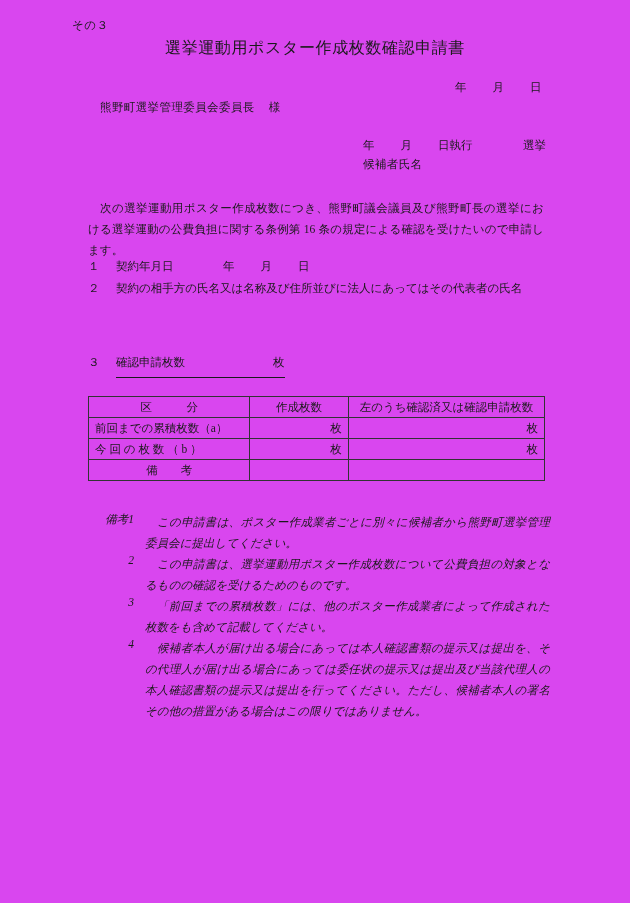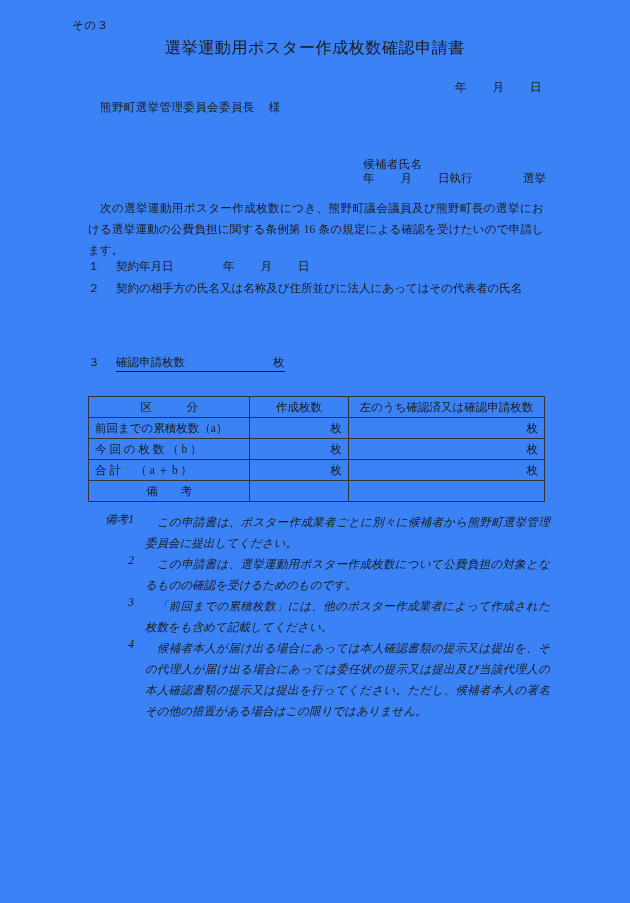--- a/index.html
+++ b/index.html
@@ -14,21 +14,21 @@
     font-family: "Liberation Serif", "DejaVu Serif", serif;
     color: #1a1a1a;
     font-size: 11.5px;
     overflow: hidden;
   }
   .page {
     position: absolute;
     left: 0; top: 0;
     width: 630px;
     height: 903px;
-    background: #3b82f6;
+    background: #d946ef;
   }
 
   
   .form-no {
     position: absolute;
     left: 72px;
     top: 18px;
     font-size: 11.5px;
     letter-spacing: 0.5px;
     white-space: nowrap;
@@ -65,21 +65,20 @@
   }
   .addressee .gap { display: inline-block; width: 14px; }
 
   .exec-line {
     position: absolute;
     left: 363px;
     top: 138px;
     width: 195px;
     font-size: 11.5px;
     white-space: nowrap;
-    margin-top: 33px;
   }
   .exec-line .sp { display: inline-block; width: 26px; }
   .exec-line .election {
     position: absolute;
     left: 160px;
     top: 0;
   }
   .cand-name {
     position: absolute;
     left: 363px;
@@ -134,21 +133,21 @@
     position: absolute;
     left: 88px;
     top: 355px;
     font-size: 11.5px;
     white-space: nowrap;
   }
   .item3 .num { display: inline-block; width: 28px; }
   .item3 .ul {
     display: inline-block;
     border-bottom: 1px solid #1a1a1a;
-    padding-bottom: 1px;
+    padding-bottom: 7px;
   }
   .item3 .ul .spacer { display: inline-block; width: 88px; }
 
   
   .tbl {
     position: absolute;
     left: 88px;
     top: 396px;
     width: 457px;
     border-collapse: collapse;
@@ -249,25 +248,20 @@
         <td class="col-a cell-left-label">前回までの累積枚数（a）</td>
         <td class="col-b">枚</td>
         <td class="col-c">枚</td>
       </tr>
       <tr>
         <td class="col-a cell-left-label">今 回 の 枚 数 （ b ）</td>
         <td class="col-b">枚</td>
         <td class="col-c">枚</td>
       </tr>
       <tr>
-        <td class="col-a cell-left-label">合 計 　（ a ＋ b ）</td>
-        <td class="col-b">枚</td>
-        <td class="col-c">枚</td>
-      </tr>
-      <tr>
         <td class="col-a">備　　考</td>
         <td class="col-b"></td>
         <td class="col-c"></td>
       </tr>
     </tbody>
   </table>
 
   <div class="notes">
     <div class="note">
       <span class="note-head"><span>備考</span><span>1</span></span>

